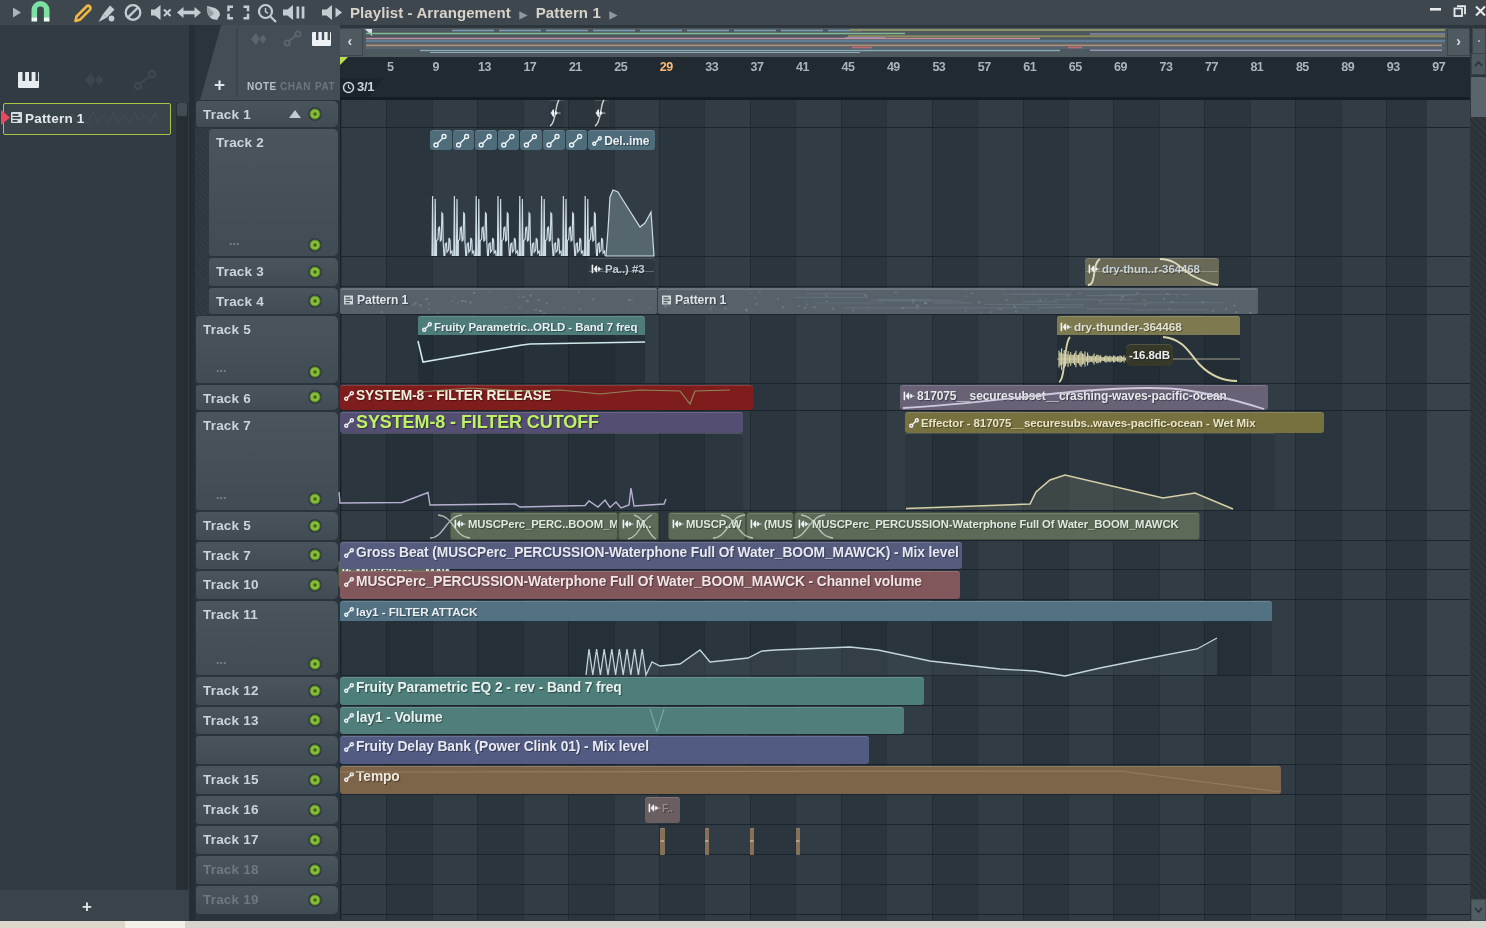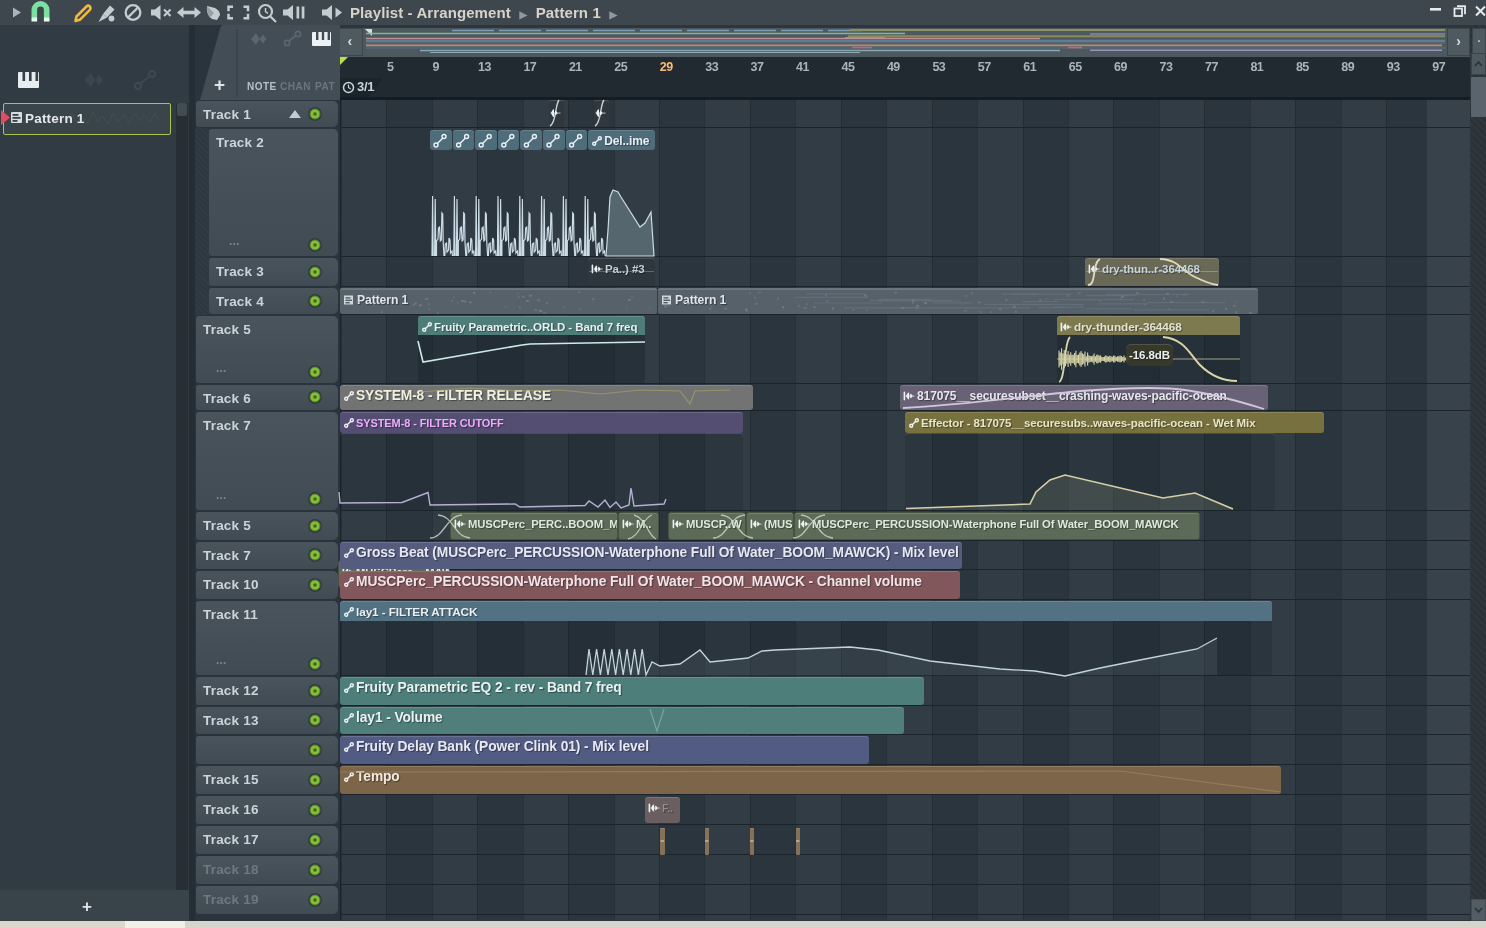--- a/index.html
+++ b/index.html
@@ -444,41 +444,41 @@
           <rect x="0.6" y="1.6" width="1.6" height="8.8" rx="0.8"></rect>
           <path d="M3 6 C4.2 3.6 5.2 2.4 6.1 2.6 L6.1 9.4 C5.2 9.6 4.2 8.4 3 6 z"></path>
           <path d="M9.6 6 C8.7 4.4 8 3.7 7.2 3.8 L7.2 8.2 C8 8.3 8.7 7.6 9.6 6 z"></path>
           <rect x="2.6" y="5.6" width="9" height="0.9" opacity="0.85"></rect>
         </g>
       </svg>dry-thunder-364468</div>
   </div>
 <div class="clip" style="left:1126px;top:344px;width:47px;height:22px;background:rgba(56,58,40,0.92);border-radius:5px;z-index:40">
     <div class="clbl" style="left:0;right:0;justify-content:center;font-size:11.5px">-16.8dB</div>
   </div>
-<div class="clip" style="left:340px;top:385px;width:413px;height:25px;background:#737373;border-radius:3px;">
+<div class="clip" style="left:340px;top:385px;width:413px;height:25px;background:#7f1d1d;border-radius:3px;">
     <div class="clbl" style="color:#f0f2e0;font-size:13.8px"><svg width="10" height="10" viewBox="0 0 10 10" style="margin:0 2px 0 1px;flex:none">
         <g stroke="#f0f4f6" stroke-width="1.4" fill="none">
           <circle cx="2.2" cy="7.8" r="1.5"></circle>
           <circle cx="7.8" cy="2.2" r="1.5"></circle>
           <path d="M3.3 6.7 L6.7 3.3"></path>
         </g>
       </svg>SYSTEM-8 - FILTER RELEASE</div>
   </div>
 <div class="clip" style="left:900px;top:385px;width:368px;height:25px;background:#696277;border-radius:3px;">
     <div class="clbl" style="color:#e6e8ec;font-size:12px"><svg width="12" height="12" viewBox="0 0 12 12" style="margin:0 2px 0 0;flex:none">
         <g fill="#edf1f4">
           <rect x="0.6" y="1.6" width="1.6" height="8.8" rx="0.8"></rect>
           <path d="M3 6 C4.2 3.6 5.2 2.4 6.1 2.6 L6.1 9.4 C5.2 9.6 4.2 8.4 3 6 z"></path>
           <path d="M9.6 6 C8.7 4.4 8 3.7 7.2 3.8 L7.2 8.2 C8 8.3 8.7 7.6 9.6 6 z"></path>
           <rect x="2.6" y="5.6" width="9" height="0.9" opacity="0.85"></rect>
         </g>
       </svg>817075__securesubset__crashing-waves-pacific-ocean</div>
   </div>
 <div class="clip" style="left:340px;top:412px;width:403px;height:21px;background:#534e72;border-radius:3px;">
-    <div class="clbl" style="color:#f0abfc;font-size:11px"><svg width="10" height="10" viewBox="0 0 10 10" style="margin:0 2px 0 1px;flex:none">
+    <div class="clbl" style="color:#bef264;font-size:18px"><svg width="10" height="10" viewBox="0 0 10 10" style="margin:0 2px 0 1px;flex:none">
         <g stroke="#f0f4f6" stroke-width="1.4" fill="none">
           <circle cx="2.2" cy="7.8" r="1.5"></circle>
           <circle cx="7.8" cy="2.2" r="1.5"></circle>
           <path d="M3.3 6.7 L6.7 3.3"></path>
         </g>
       </svg>SYSTEM-8 - FILTER CUTOFF</div>
   </div>
 <div class="clip" style="left:340px;top:433px;width:403px;height:77px;background:rgba(16,26,32,0.18)"></div>
 <div class="clip" style="left:905px;top:412px;width:419px;height:21px;background:#77713f;border-radius:3px;">
     <div class="clbl" style="color:#e8e4c4;font-size:11.5px"><svg width="10" height="10" viewBox="0 0 10 10" style="margin:0 2px 0 1px;flex:none">

